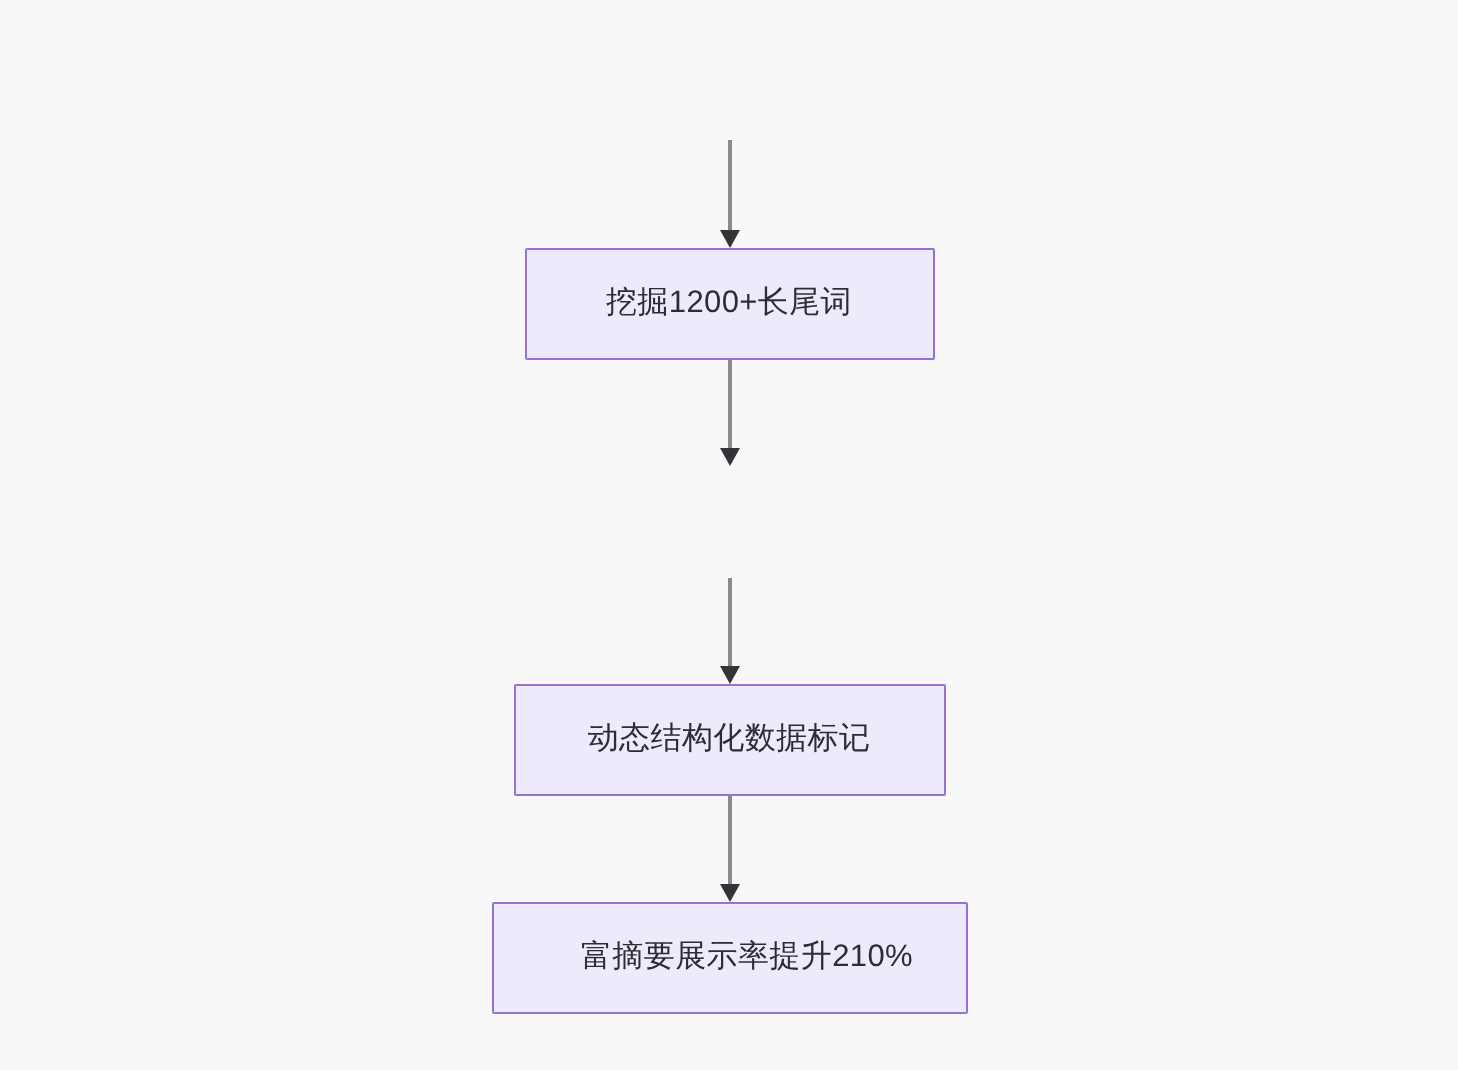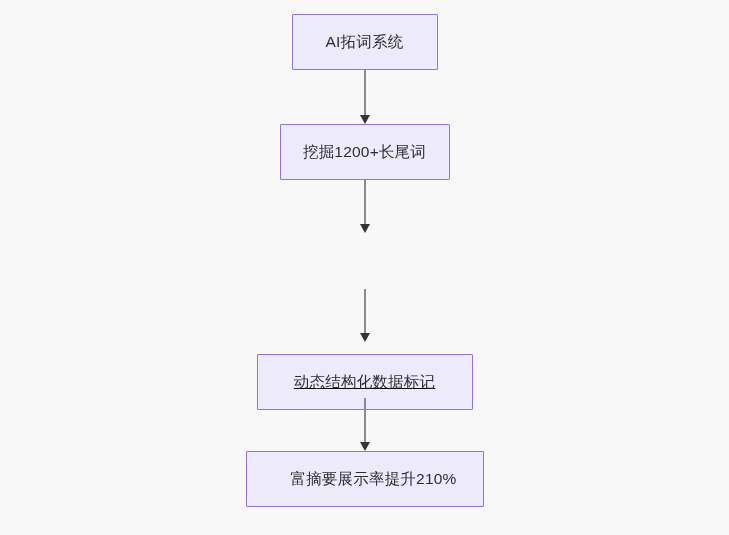--- a/index.html
+++ b/index.html
@@ -39,23 +39,23 @@
     font-size: 15.5px;
     color: #2c2c32;
     line-height: 1;
     letter-spacing: 0.2px;
     white-space: nowrap;
     user-select: none;
   }
 
   
   #node-0 { width: 146px; top: 14px;  }
-  #node-1 { width: 170px; top: 124px; }
+  #node-1 { width: 205px; top: 124px; }
   #node-2 { width: 224px; top: 233px; }
-  #node-3 { width: 216px; top: 354px; text-decoration: underline; }
+  #node-3 { width: 216px; top: 342px; }
   #node-4 { width: 238px; top: 451px; padding-left: 18px; }
 
   
   .edge {
     position: absolute;
     left: 50%;
     transform: translateX(-50%);
     width: 14px;
     pointer-events: none;
   }
@@ -83,23 +83,20 @@
   #edge-0 { top: 70px;  height: 54px; }
   #edge-1 { top: 180px; height: 53px; }
   #edge-2 { top: 289px; height: 53px; }
   #edge-3 { top: 398px; height: 53px; }
 </style>
 </head>
 <body>
 
 <div id="flow-canvas">
 
-  <div class="node" id="node-0">
-    <span class="node-label">AI拓词系统</span>
-  </div>
 
   <div class="edge" id="edge-0">
     <div class="edge-line"></div>
     <div class="edge-head"></div>
   </div>
 
   <div class="node" id="node-1">
     <span class="node-label">挖掘1200+长尾词</span>
   </div>
 

